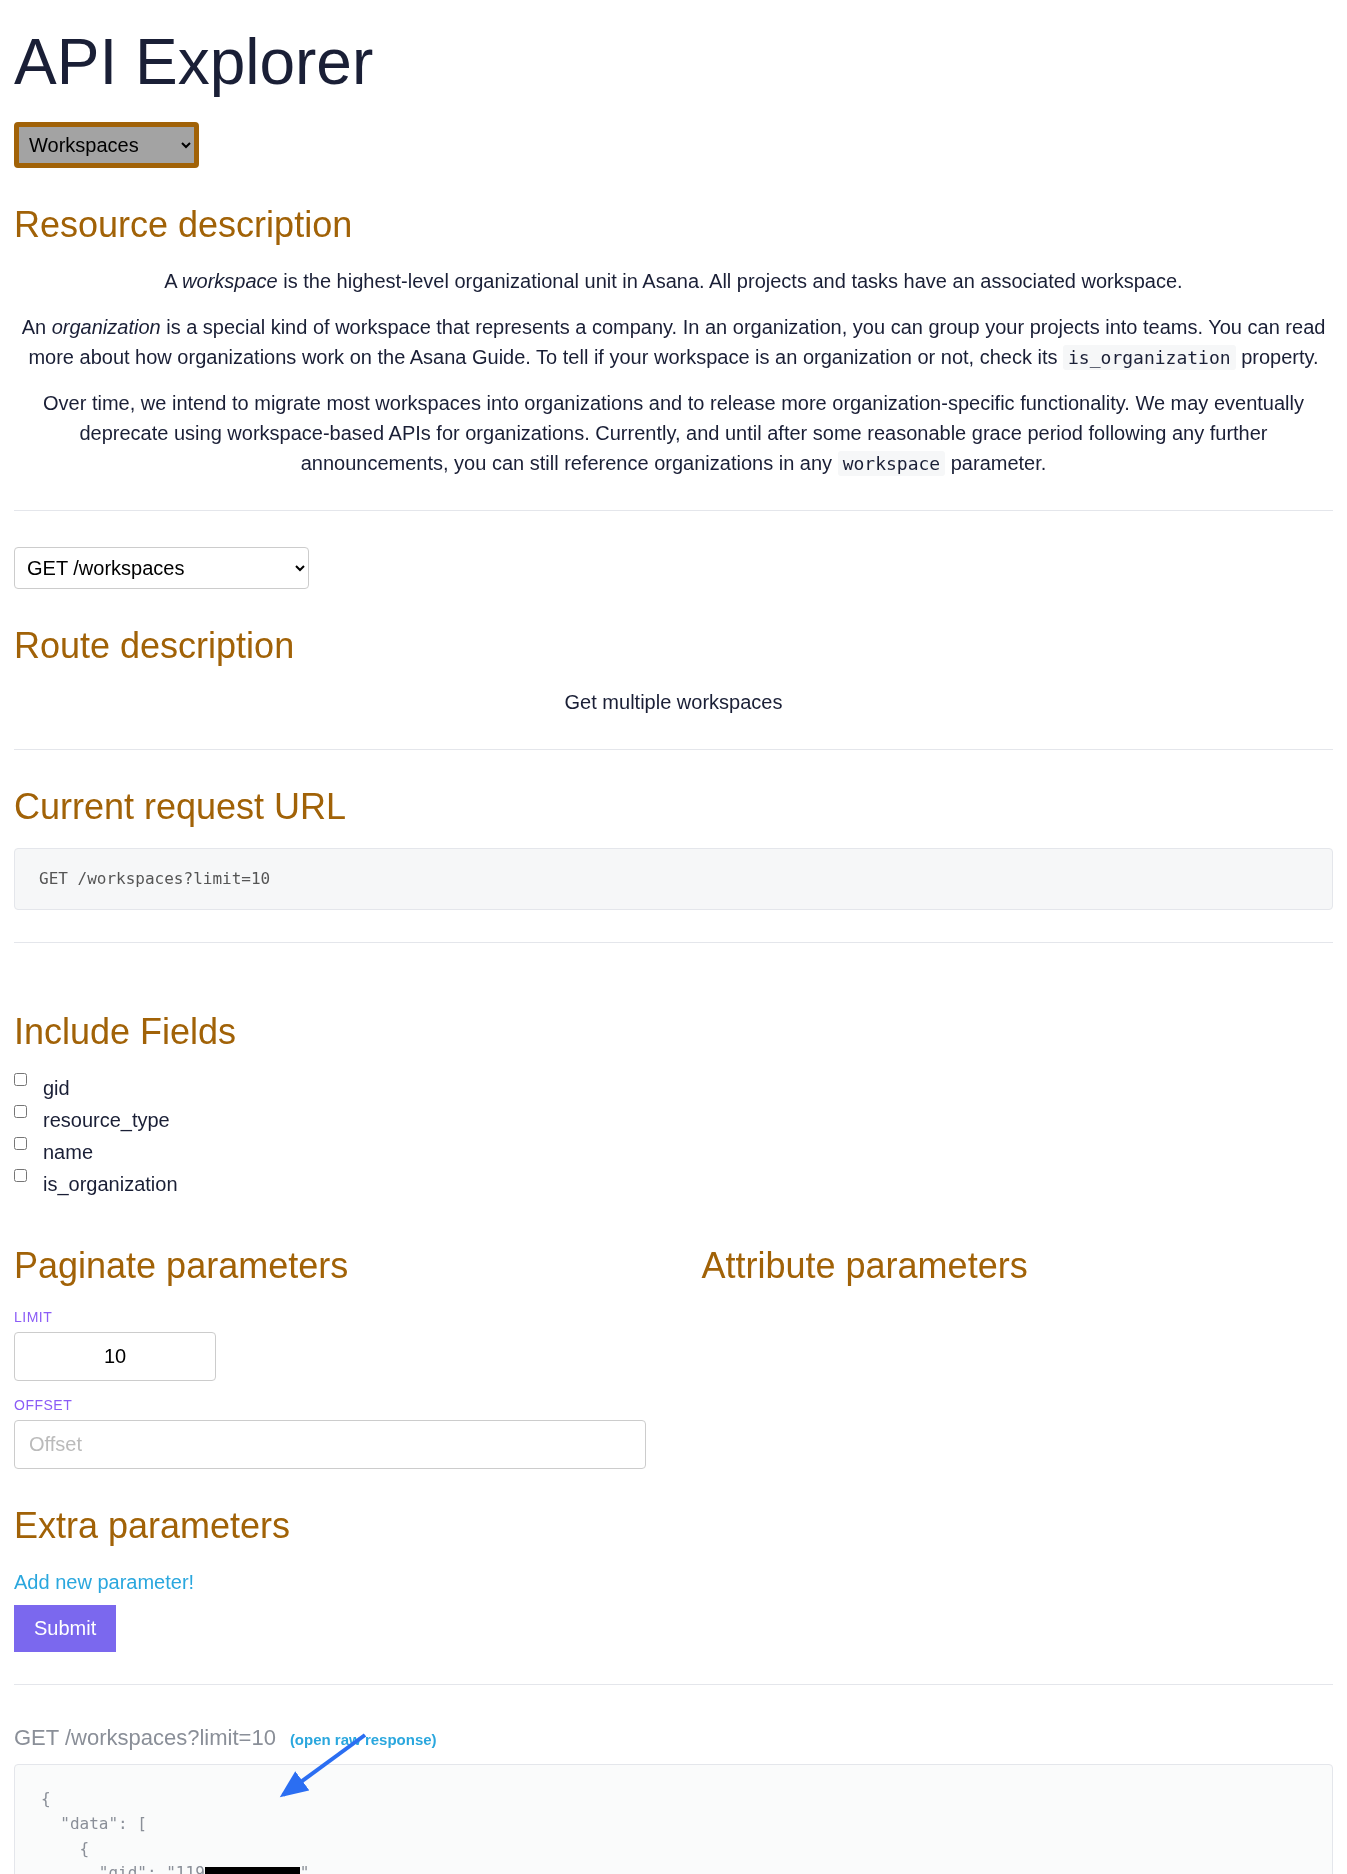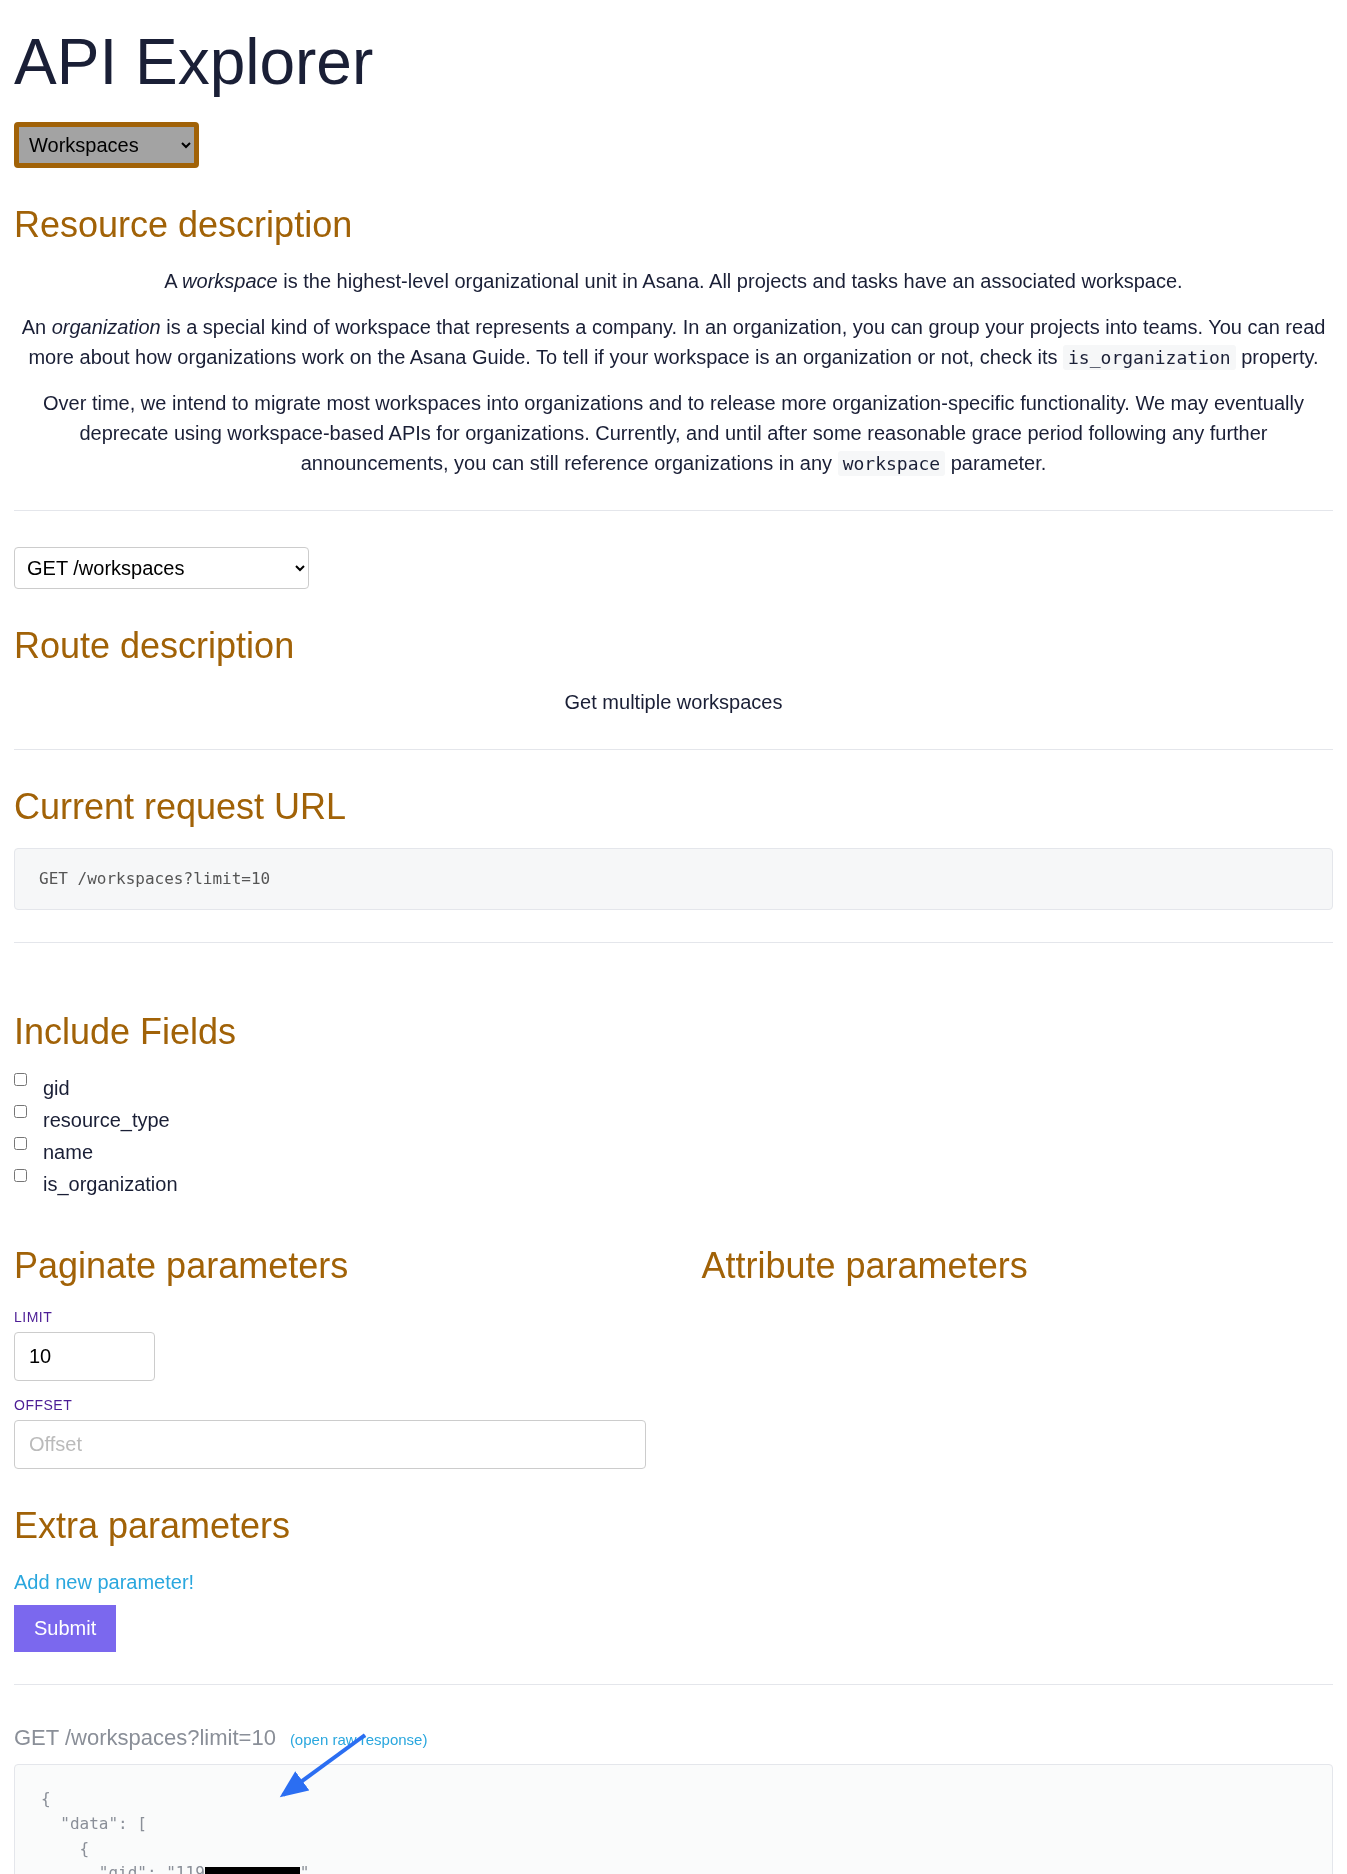--- a/index.html
+++ b/index.html
@@ -67,33 +67,33 @@
   }
   .field-list { margin: 0; padding: 0; }
   .field-item { display: flex; align-items: flex-start; gap: 16px; margin-bottom: 2px; }
   .field-item input[type="checkbox"] { margin: 0; }
   .field-item span { font-size: 20px; }
   .param-cols { display: flex; gap: 56px; margin-top: 40px; }
   .param-col { flex: 1; }
   .param-label {
     font-size: 14px;
     letter-spacing: 0.5px;
-    color: #4c1d95;
+    color: #8b5cf6;
     text-transform: uppercase;
     margin-bottom: 4px;
     margin-top: 14px;
   }
   input.text-input {
     border: 1px solid #ccc;
     border-radius: 4px;
     padding: 12px 14px;
     font-size: 20px;
     width: 100%;
   }
-  input.text-input.narrow { width: 141px; }
+  input.text-input.narrow { width: 202px; text-align: center; }
   input.text-input::placeholder { color: #bbb; }
   .link {
     color: #2aa7de;
     cursor: pointer;
     font-size: 20px;
   }
   .submit-btn {
     display: inline-block;
     margin-top: 8px;
     background: #7b68ee;
@@ -111,21 +111,21 @@
     margin-top: 36px;
     margin-bottom: 10px;
   }
   .response-head .req-line {
     color: #8a8f98;
     font-size: 22px;
   }
   .response-head .raw-link {
     color: #2aa7de;
     font-size: 15px;
-    font-weight: 400;
+    font-weight: 700;
   }
   pre.response-box {
     background: #fafbfb;
     border: 1px solid #e4e6eb;
     border-radius: 4px;
     padding: 22px 26px;
     font-family: ui-monospace, Menlo, Consolas, monospace;
     font-size: 16px;
     color: #8a8f98;
     margin: 0;

